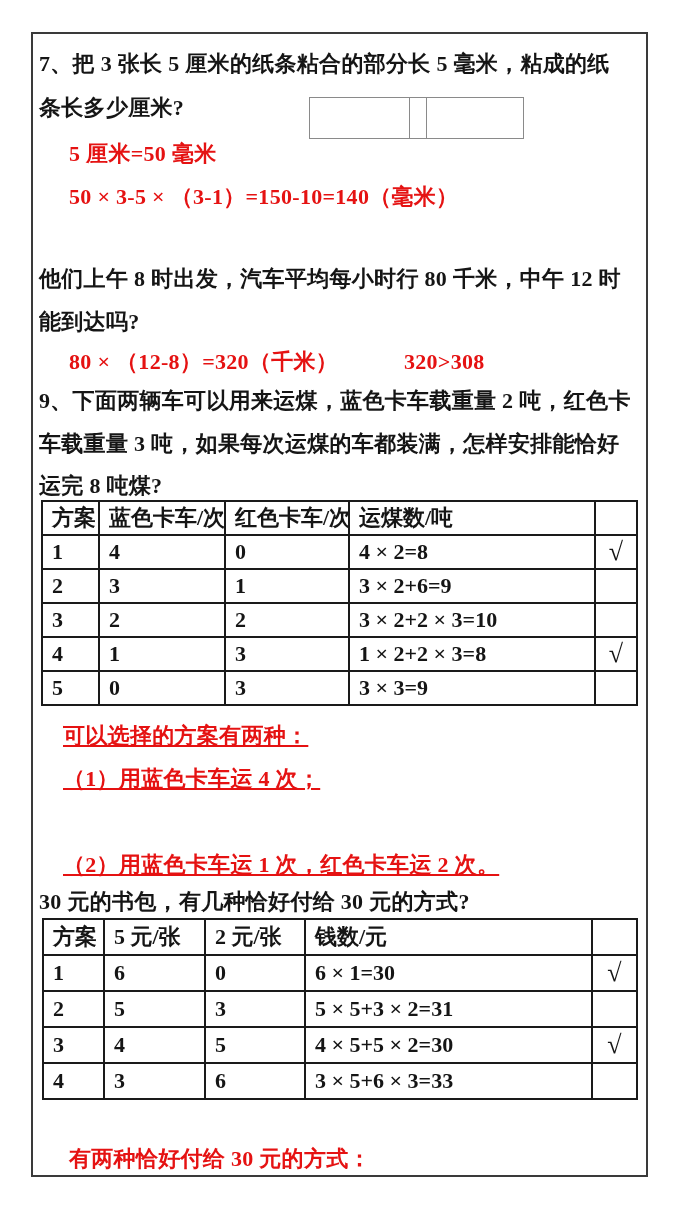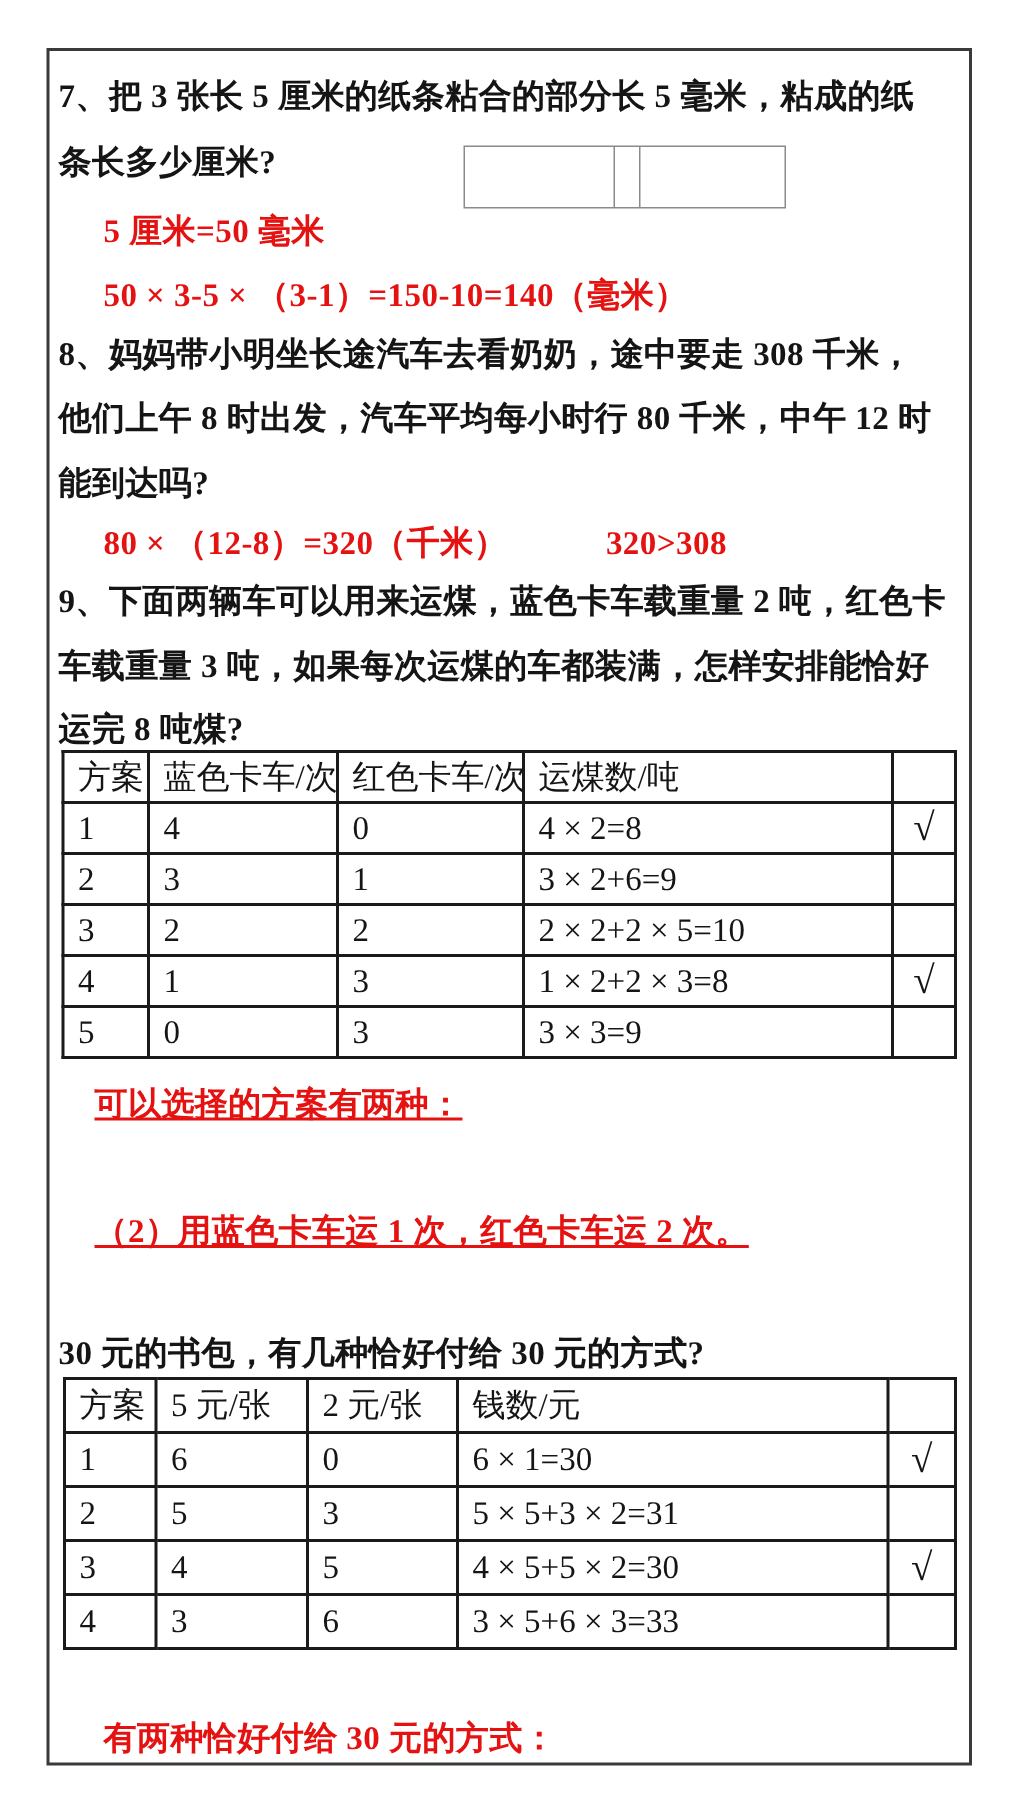--- a/index.html
+++ b/index.html
@@ -75,21 +75,21 @@
     font-size: 22px;
     font-weight: bold;
   }
   table.plan-table th,
   table.plan-table td {
     border: 2px solid var(--table-border, #1a1a1a);
     padding: 0 0 0 9px;
     text-align: left;
     overflow: hidden;
     white-space: nowrap;
-    font-weight: normal;
+    font-weight: bold;
   }
   table.plan-table td.check-cell {
     padding: 0;
     text-align: center;
     font-weight: normal;
     font-size: 26px;
   }
   #table1 { left: 8px;  top: 466px; width: 595px; }
   #table1 tr { height: 34px; }
   #table2 { left: 9px;  top: 884px; width: 594px; }
@@ -103,21 +103,20 @@
 
     <div class="line" style="top:16px">7、把 3 张长 5 厘米的纸条粘合的部分长 5 毫米，粘成的纸</div>
     <div class="line" style="top:60px">条长多少厘米?</div>
     <div class="diagram">
       <div class="strip-line strip-line-1"></div>
       <div class="strip-line strip-line-2"></div>
     </div>
     <div class="line answer" style="top:106px">5 厘米=50 毫米</div>
     <div class="line answer" style="top:149px">50 × 3-5 × （3-1）=150-10=140（毫米）</div>
 
-    <div class="line" style="top:188px">8、妈妈带小明坐长途汽车去看奶奶，途中要走 308 千米，</div>
     <div class="line" style="top:231px">他们上午 8 时出发，汽车平均每小时行 80 千米，中午 12 时</div>
     <div class="line" style="top:274px">能到达吗?</div>
     <div class="line answer" style="top:314px">
       <span>80 × （12-8）=320（千米）</span>
       <span class="gap-span">320&gt;308</span>
     </div>
 
     <div class="line" style="top:353px">9、下面两辆车可以用来运煤，蓝色卡车载重量 2 吨，红色卡</div>
     <div class="line" style="top:396px">车载重量 3 吨，如果每次运煤的车都装满，怎样安排能恰好</div>
     <div class="line" style="top:438px">运完 8 吨煤?</div>
@@ -149,42 +148,43 @@
         <td>2</td>
         <td>3</td>
         <td>1</td>
         <td>3 × 2+6=9</td>
         <td class="check-cell"></td>
       </tr>
       <tr>
         <td>3</td>
         <td>2</td>
         <td>2</td>
-        <td>2 × 2+2 × 5=10</td>
+        <td>3 × 2+2 × 3=10</td>
         <td class="check-cell"></td>
       </tr>
       <tr>
         <td>4</td>
         <td>1</td>
         <td>3</td>
         <td>1 × 2+2 × 3=8</td>
         <td class="check-cell">√</td>
       </tr>
       <tr>
         <td>5</td>
         <td>0</td>
         <td>3</td>
         <td>3 × 3=9</td>
         <td class="check-cell"></td>
       </tr>
     </tbody>
       </table>
 
     <div class="line answer answer-indent" style="top:688px">可以选择的方案有两种：</div>
-    <div class="line answer answer-indent" style="top:773px">（2）用蓝色卡车运 1 次，红色卡车运 2 次。</div>
+    <div class="line answer answer-indent" style="top:731px">（1）用蓝色卡车运 4 次；</div>
+    <div class="line answer answer-indent" style="top:817px">（2）用蓝色卡车运 1 次，红色卡车运 2 次。</div>
 
     <div class="line" style="top:854px">30 元的书包，有几种恰好付给 30 元的方式?</div>
 
     <table id="table2" class="plan-table">
       <colgroup>
         <col style="width:61px">
           <col style="width:101px">
           <col style="width:100px">
           <col style="width:287px">
           <col style="width:45px">

